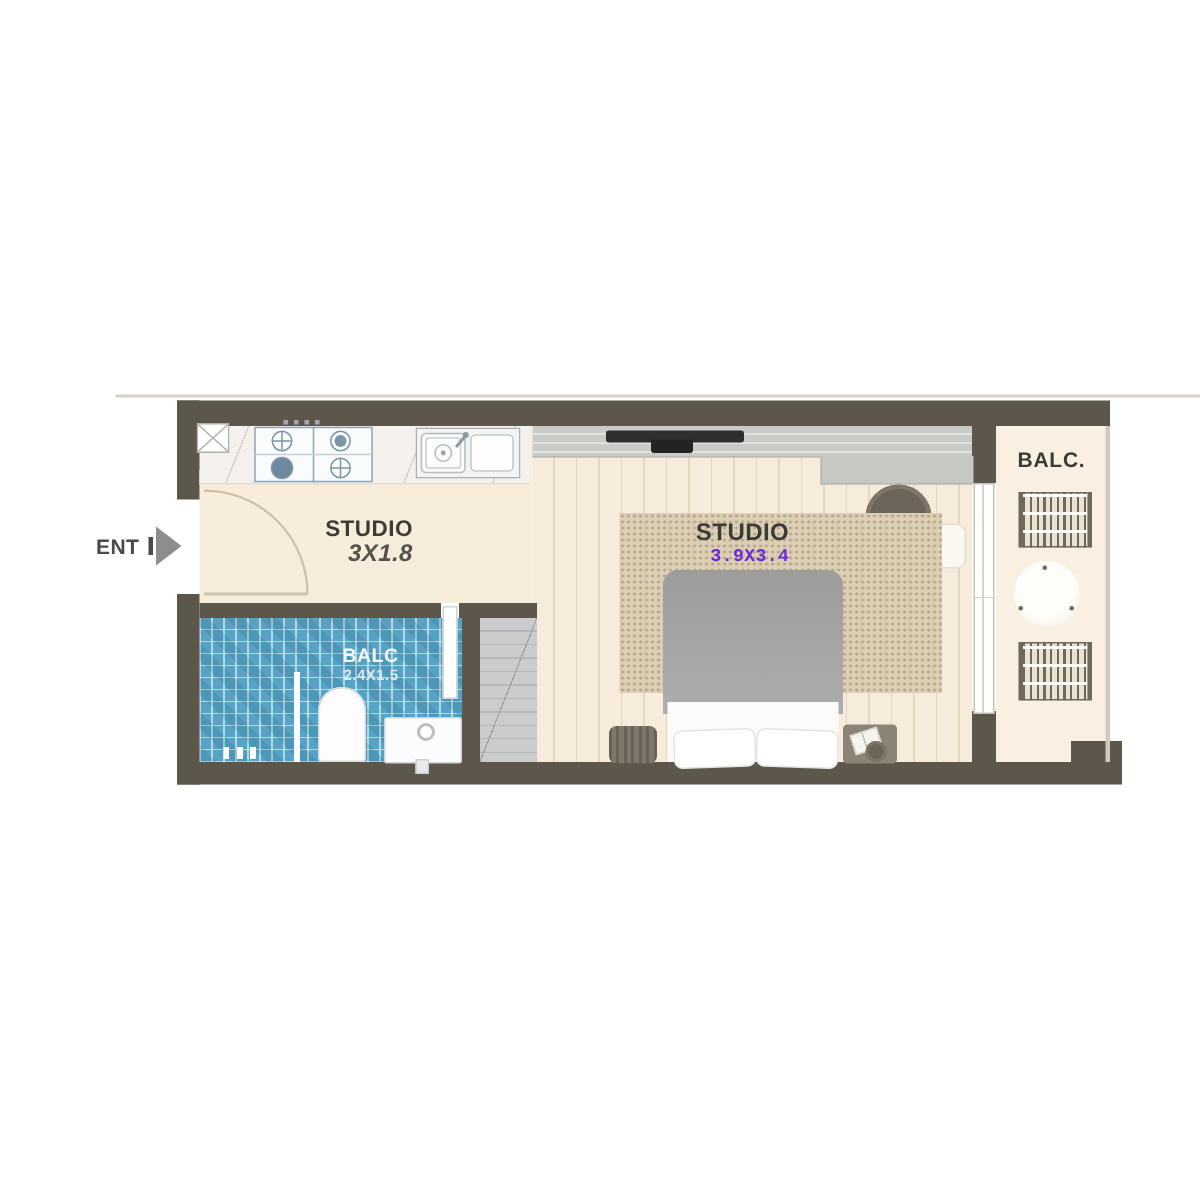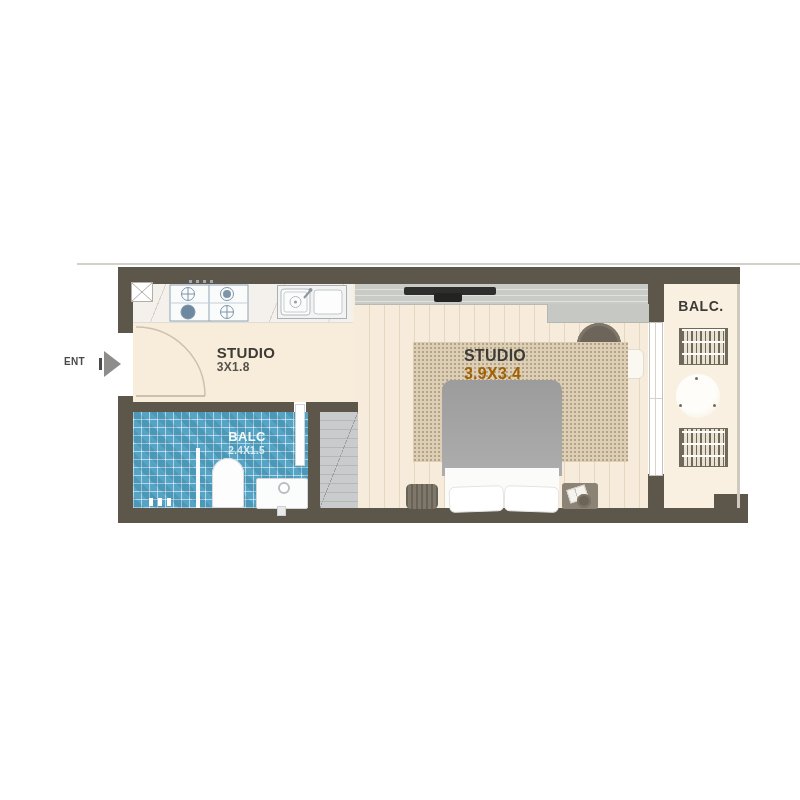--- a/index.html
+++ b/index.html
@@ -101,31 +101,31 @@
     border-left:3px solid #6f695c;border-right:3px solid #6f695c;
     box-shadow:inset 0 1px 0 #6f695c,inset 0 -1px 0 #6f695c;}
   .balc-chair-top{left:679px;top:328px;height:37px;}
   .balc-chair-bottom{left:679px;top:428px;height:39px;}
   .balc-table{left:676px;top:374px;width:44px;height:44px;border-radius:50%;
     background:radial-gradient(circle at 45% 40%,#fefdf9 0 55%,#f3ebda 100%);}
   .dot{width:3px;height:3px;background:#6f695c;border-radius:50%;}
   .dot-1{left:695px;top:377px;} .dot-2{left:679px;top:404px;} .dot-3{left:713px;top:404px;}
 
   
-  .label{position:absolute;color:#3d3b37;font-weight:bold;text-align:left;
+  .label{position:absolute;color:#3d3b37;font-weight:bold;text-align:right;
     transform:translateX(-50%);letter-spacing:.3px;line-height:1.15;white-space:nowrap;}
   .label .dims{font-weight:bold;}
   .kitchen-label{left:246px;top:344px;font-size:15px;}
-  .kitchen-label .dims{font-size:12px;color:#55524c;}
+  .kitchen-label .dims{font-size:16px;color:#55524c;font-style:italic;}
   .bath-label{left:247px;top:430px;font-size:13px;color:#f3f9fa;}
   .bath-label .dims{font-size:10px;color:#d9ecf2;}
   .studio-label{left:495px;top:347px;font-size:16px;}
-  .studio-label .dims{font-size:16px;color:#a16207;}
+  .studio-label .dims{font-size:12px;color:#6d28d9;font-family:Liberation Mono, monospace;}
   .balc-label{left:701px;top:298px;font-size:14px;letter-spacing:.5px;}
-  .ent-label{left:64px;top:356px;font-size:10px;color:#4a4a4a;transform:none;}
+  .ent-label{left:64px;top:356px;font-size:14px;color:#4a4a4a;transform:none;}
   .ent-bar{left:99px;top:358px;width:3px;height:12px;background:#4a4a4a;}
   .ent-arrow{left:104px;top:351px;width:0;height:0;border-top:13px solid transparent;
     border-bottom:13px solid transparent;border-left:17px solid #8e8d8b;}
 </style>
 </head>
 <body>
 
 <div class="canvas">
 
   <div class="abs topline"></div>

